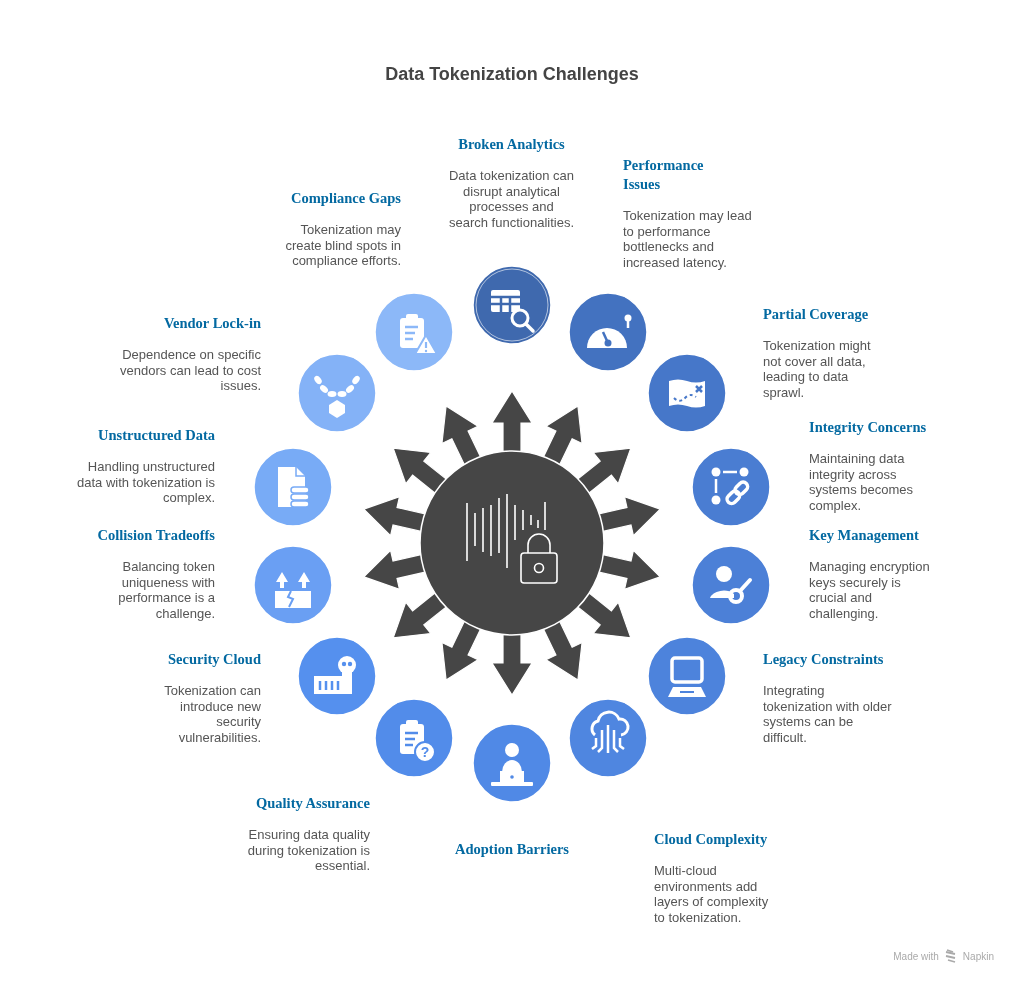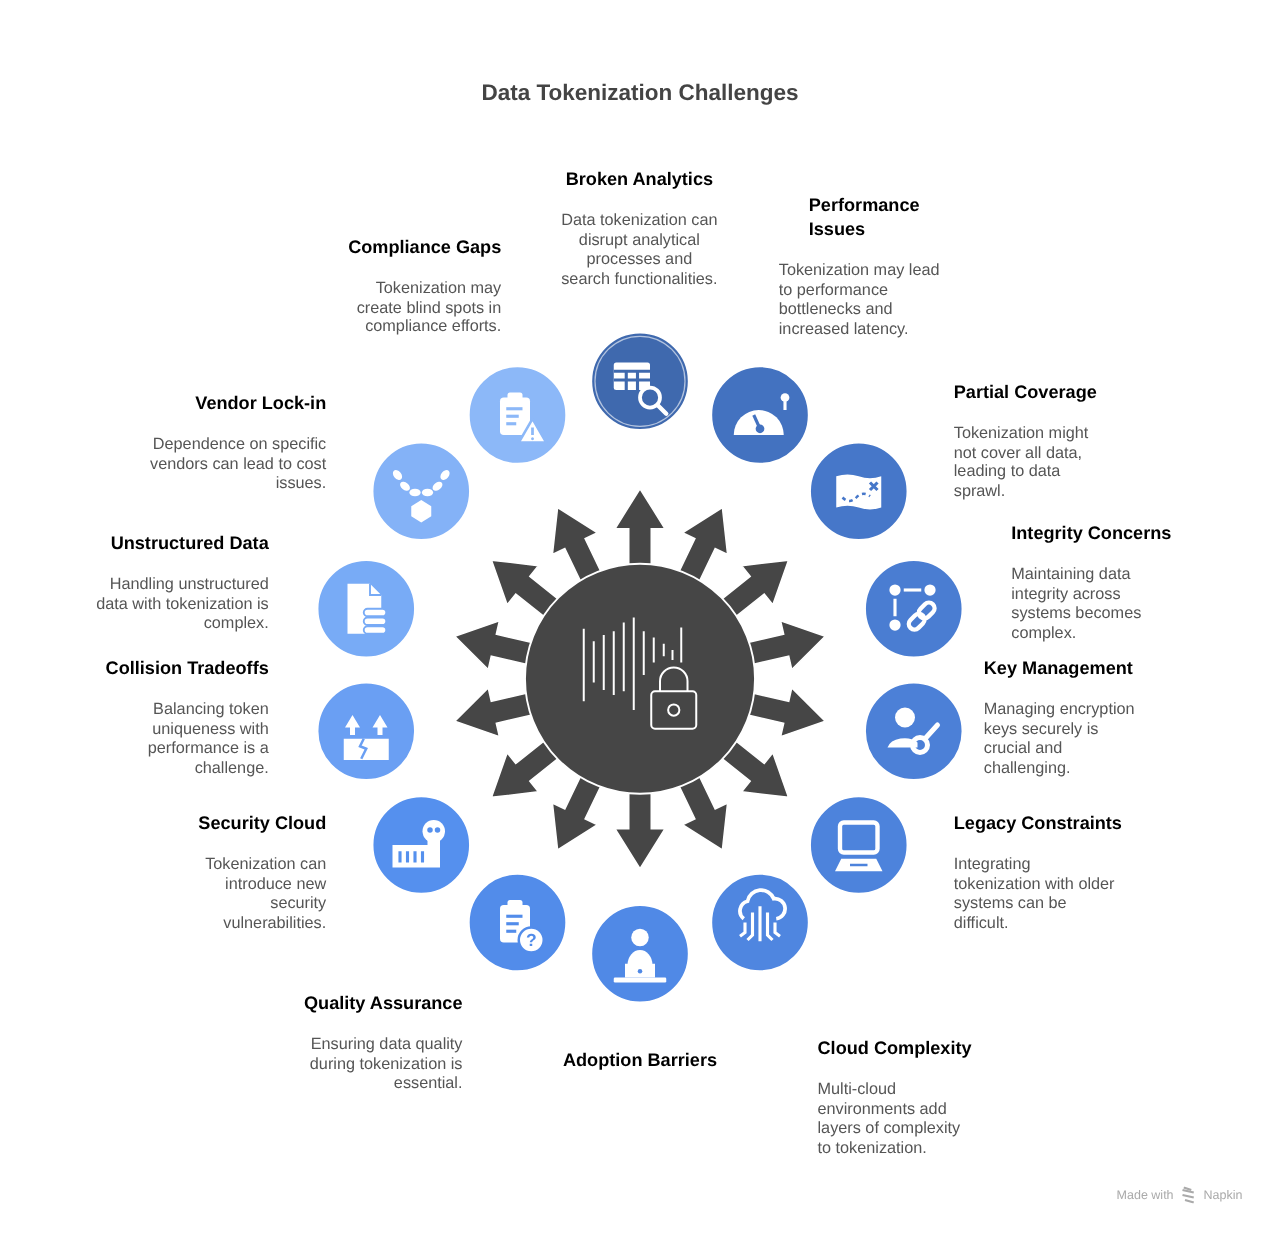--- a/index.html
+++ b/index.html
@@ -1,20 +1,20 @@
 <!DOCTYPE html>
 <html><head>
 <meta charset="utf-8">
 <style>
   html,body{margin:0;padding:0;background:#ffffff;}
   body{width:1024px;height:993px;position:relative;overflow:hidden;font-family:"Liberation Sans",sans-serif;color:#444;}
   .title{position:absolute;left:0;width:1024px;top:64px;text-align:center;font-size:18px;font-weight:bold;color:#444;}
   .diagram{position:absolute;left:0;top:0;width:1024px;height:993px;}
   .label{position:absolute;width:175px;}
-  .label .h{font-weight:bold;font-size:14.5px;color:#000000;line-height:19px;}
+  .label .h{font-weight:bold;font-size:14.5px;color:#0369a1;line-height:19px;font-family:Liberation Serif, serif;}
   .label .d{font-size:13px;color:#555;line-height:15.5px;margin-top:14px;}
   .la-l{text-align:right;}
   .la-c{text-align:center;}
   .la-r{text-align:left;}
   .footer{position:absolute;right:30px;top:949px;font-size:10px;color:#aaa;display:flex;align-items:center;gap:5px;}
 </style>
 </head>
 <body>
 
 <div class="title">Data Tokenization Challenges</div>
@@ -245,32 +245,32 @@
       <circle cx="426" cy="351" r="1.2" fill="#8cb8f8"></circle>
     </g>
   </g>
 </svg>
 
 <div class="label la-c" style="left:424px;top:135px;">
   <div class="h">Broken Analytics</div>
   <div class="d" style="padding:0 24px;">Data tokenization can disrupt analytical processes and search functionalities.</div>
 </div>
 <div class="label la-r" style="left:623px;top:156px;width:135px;">
-  <div class="h" style="width:100px;margin-left:24px;">Performance Issues</div>
+  <div class="h" style="width:100px;">Performance Issues</div>
   <div class="d">Tokenization may lead to performance bottlenecks and increased latency.</div>
 </div>
 <div class="label la-r" style="left:763px;top:305px;width:125px;">
   <div class="h">Partial Coverage</div>
   <div class="d">Tokenization might not cover all data, leading to data sprawl.</div>
 </div>
 <div class="label la-r" style="left:809px;top:418px;width:140px;">
   <div class="h">Integrity Concerns</div>
   <div class="d" style="width:120px;">Maintaining data integrity across systems becomes complex.</div>
 </div>
-<div class="label la-r" style="left:787px;top:526px;width:135px;">
+<div class="label la-r" style="left:809px;top:526px;width:135px;">
   <div class="h">Key Management</div>
   <div class="d" style="width:130px;">Managing encryption keys securely is crucial and challenging.</div>
 </div>
 <div class="label la-r" style="left:763px;top:650px;width:140px;">
   <div class="h">Legacy Constraints</div>
   <div class="d" style="width:132px;">Integrating tokenization with older systems can be difficult.</div>
 </div>
 <div class="label la-r" style="left:654px;top:794px;width:140px;margin-top:36px;">
   <div class="h">Cloud Complexity</div>
   <div class="d" style="width:125px;">Multi-cloud environments add layers of complexity to tokenization.</div>

